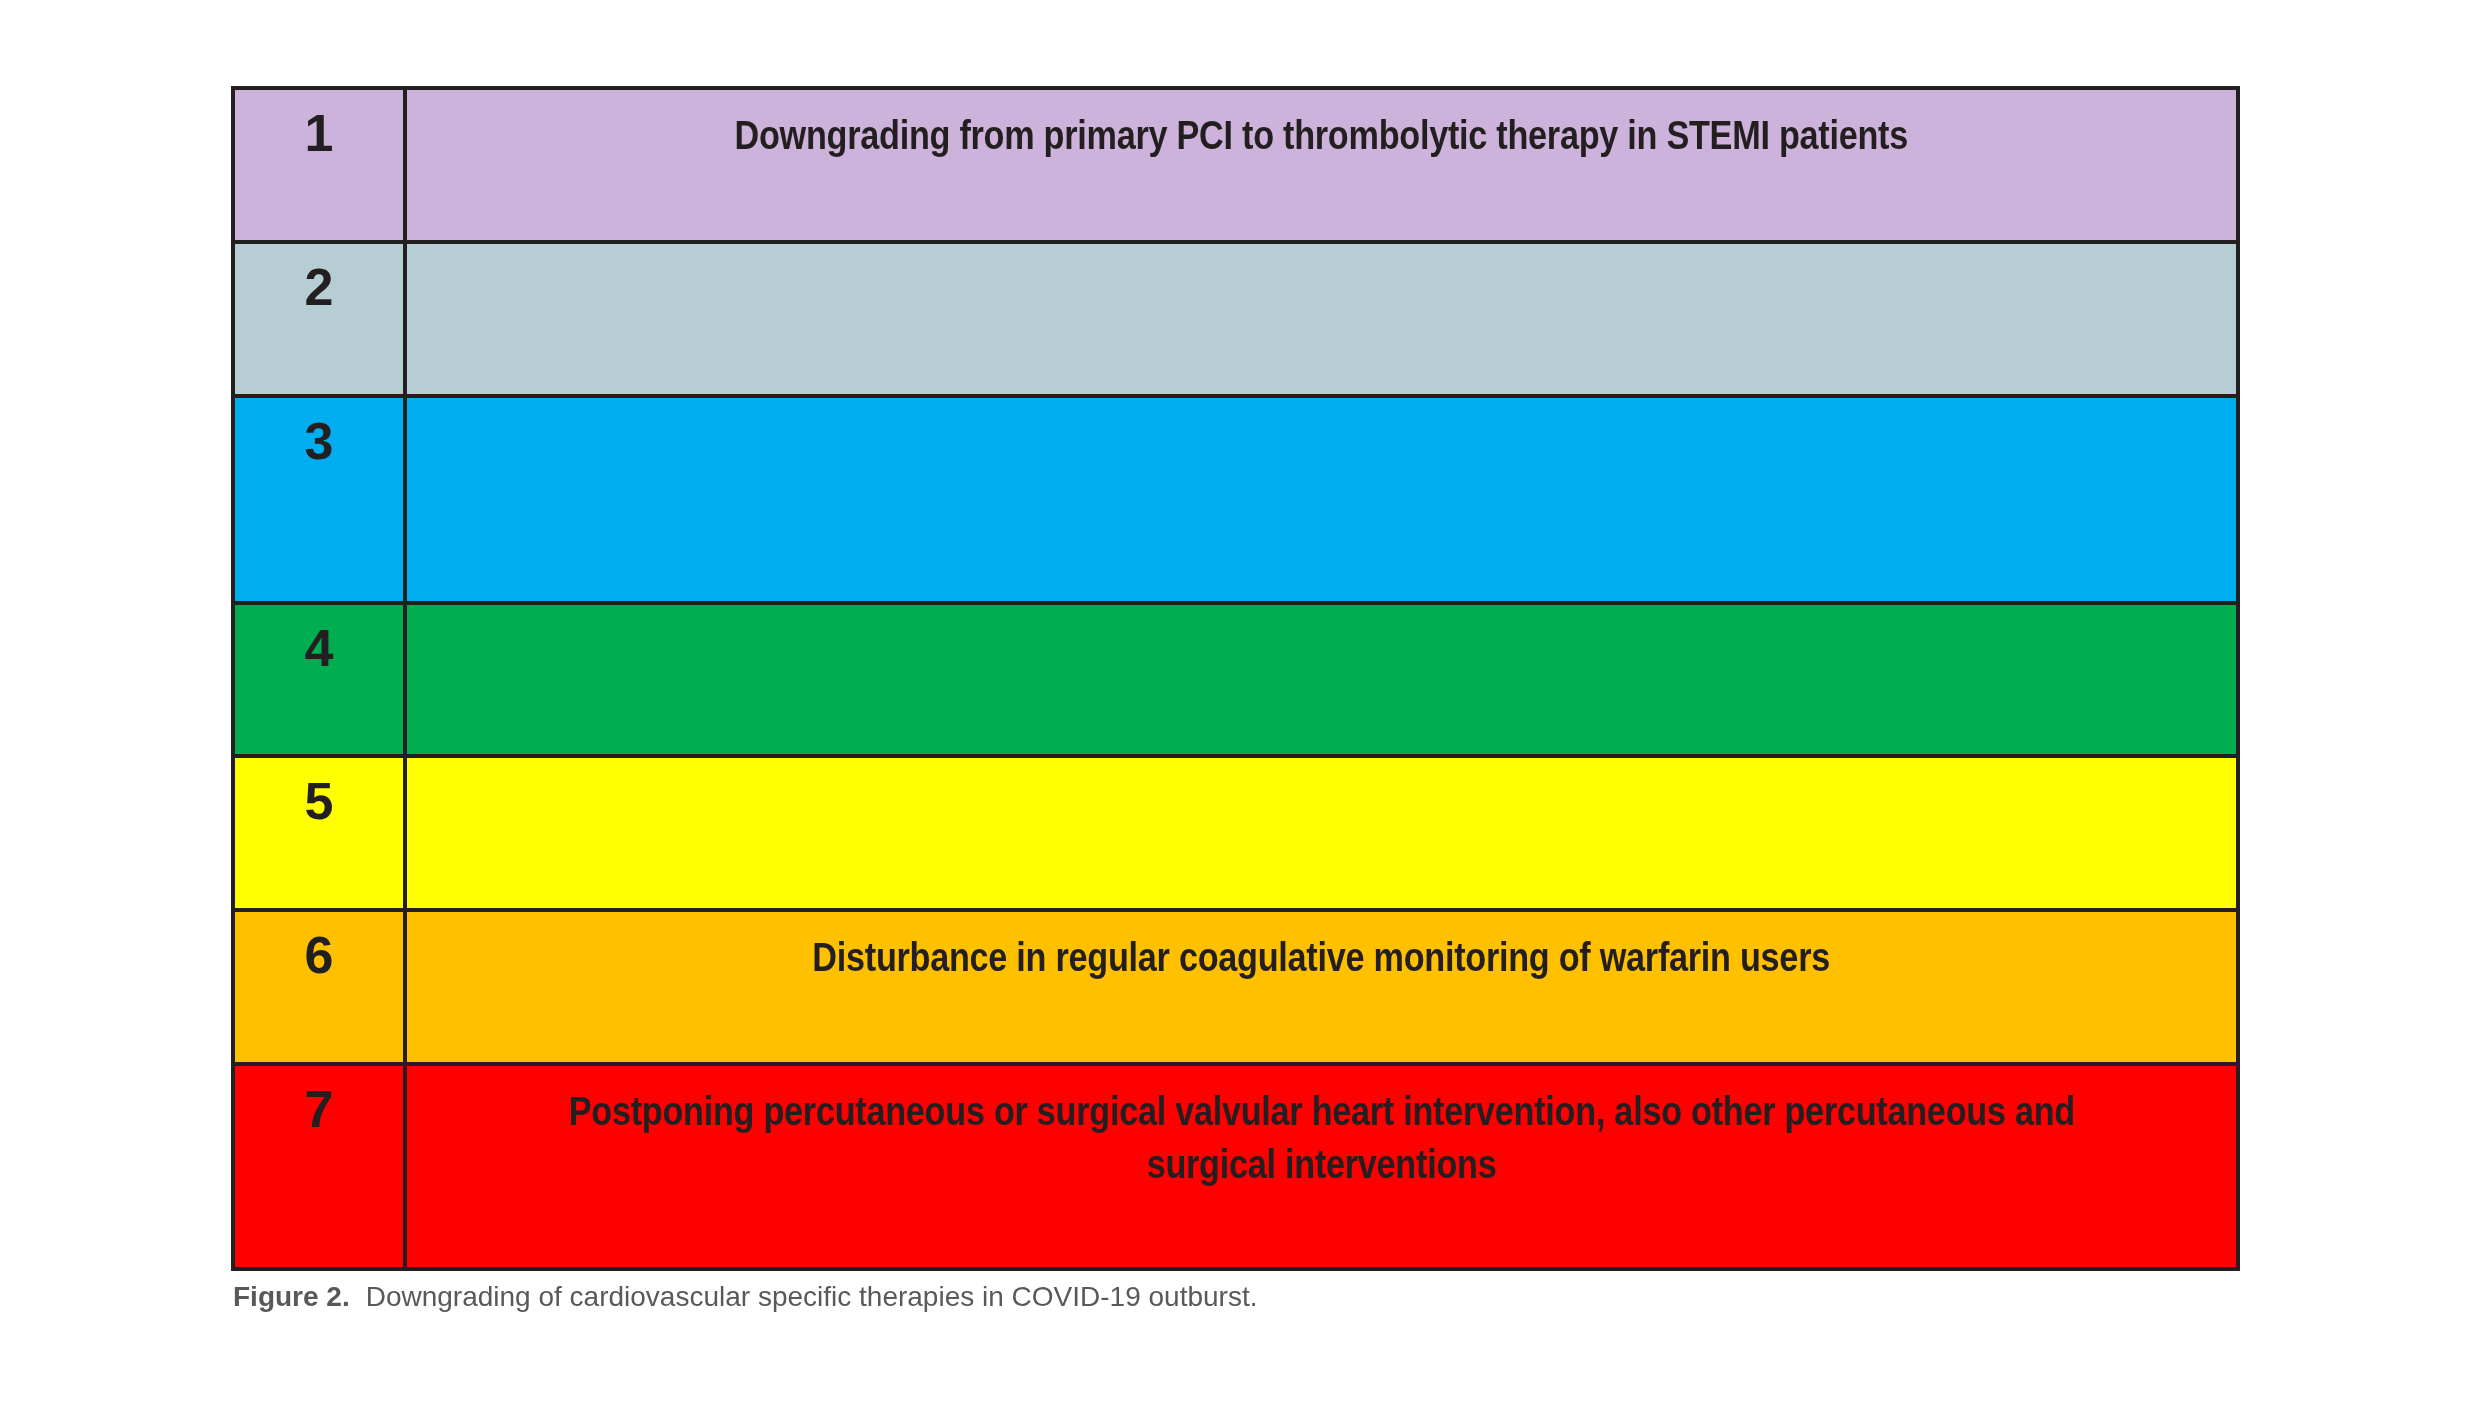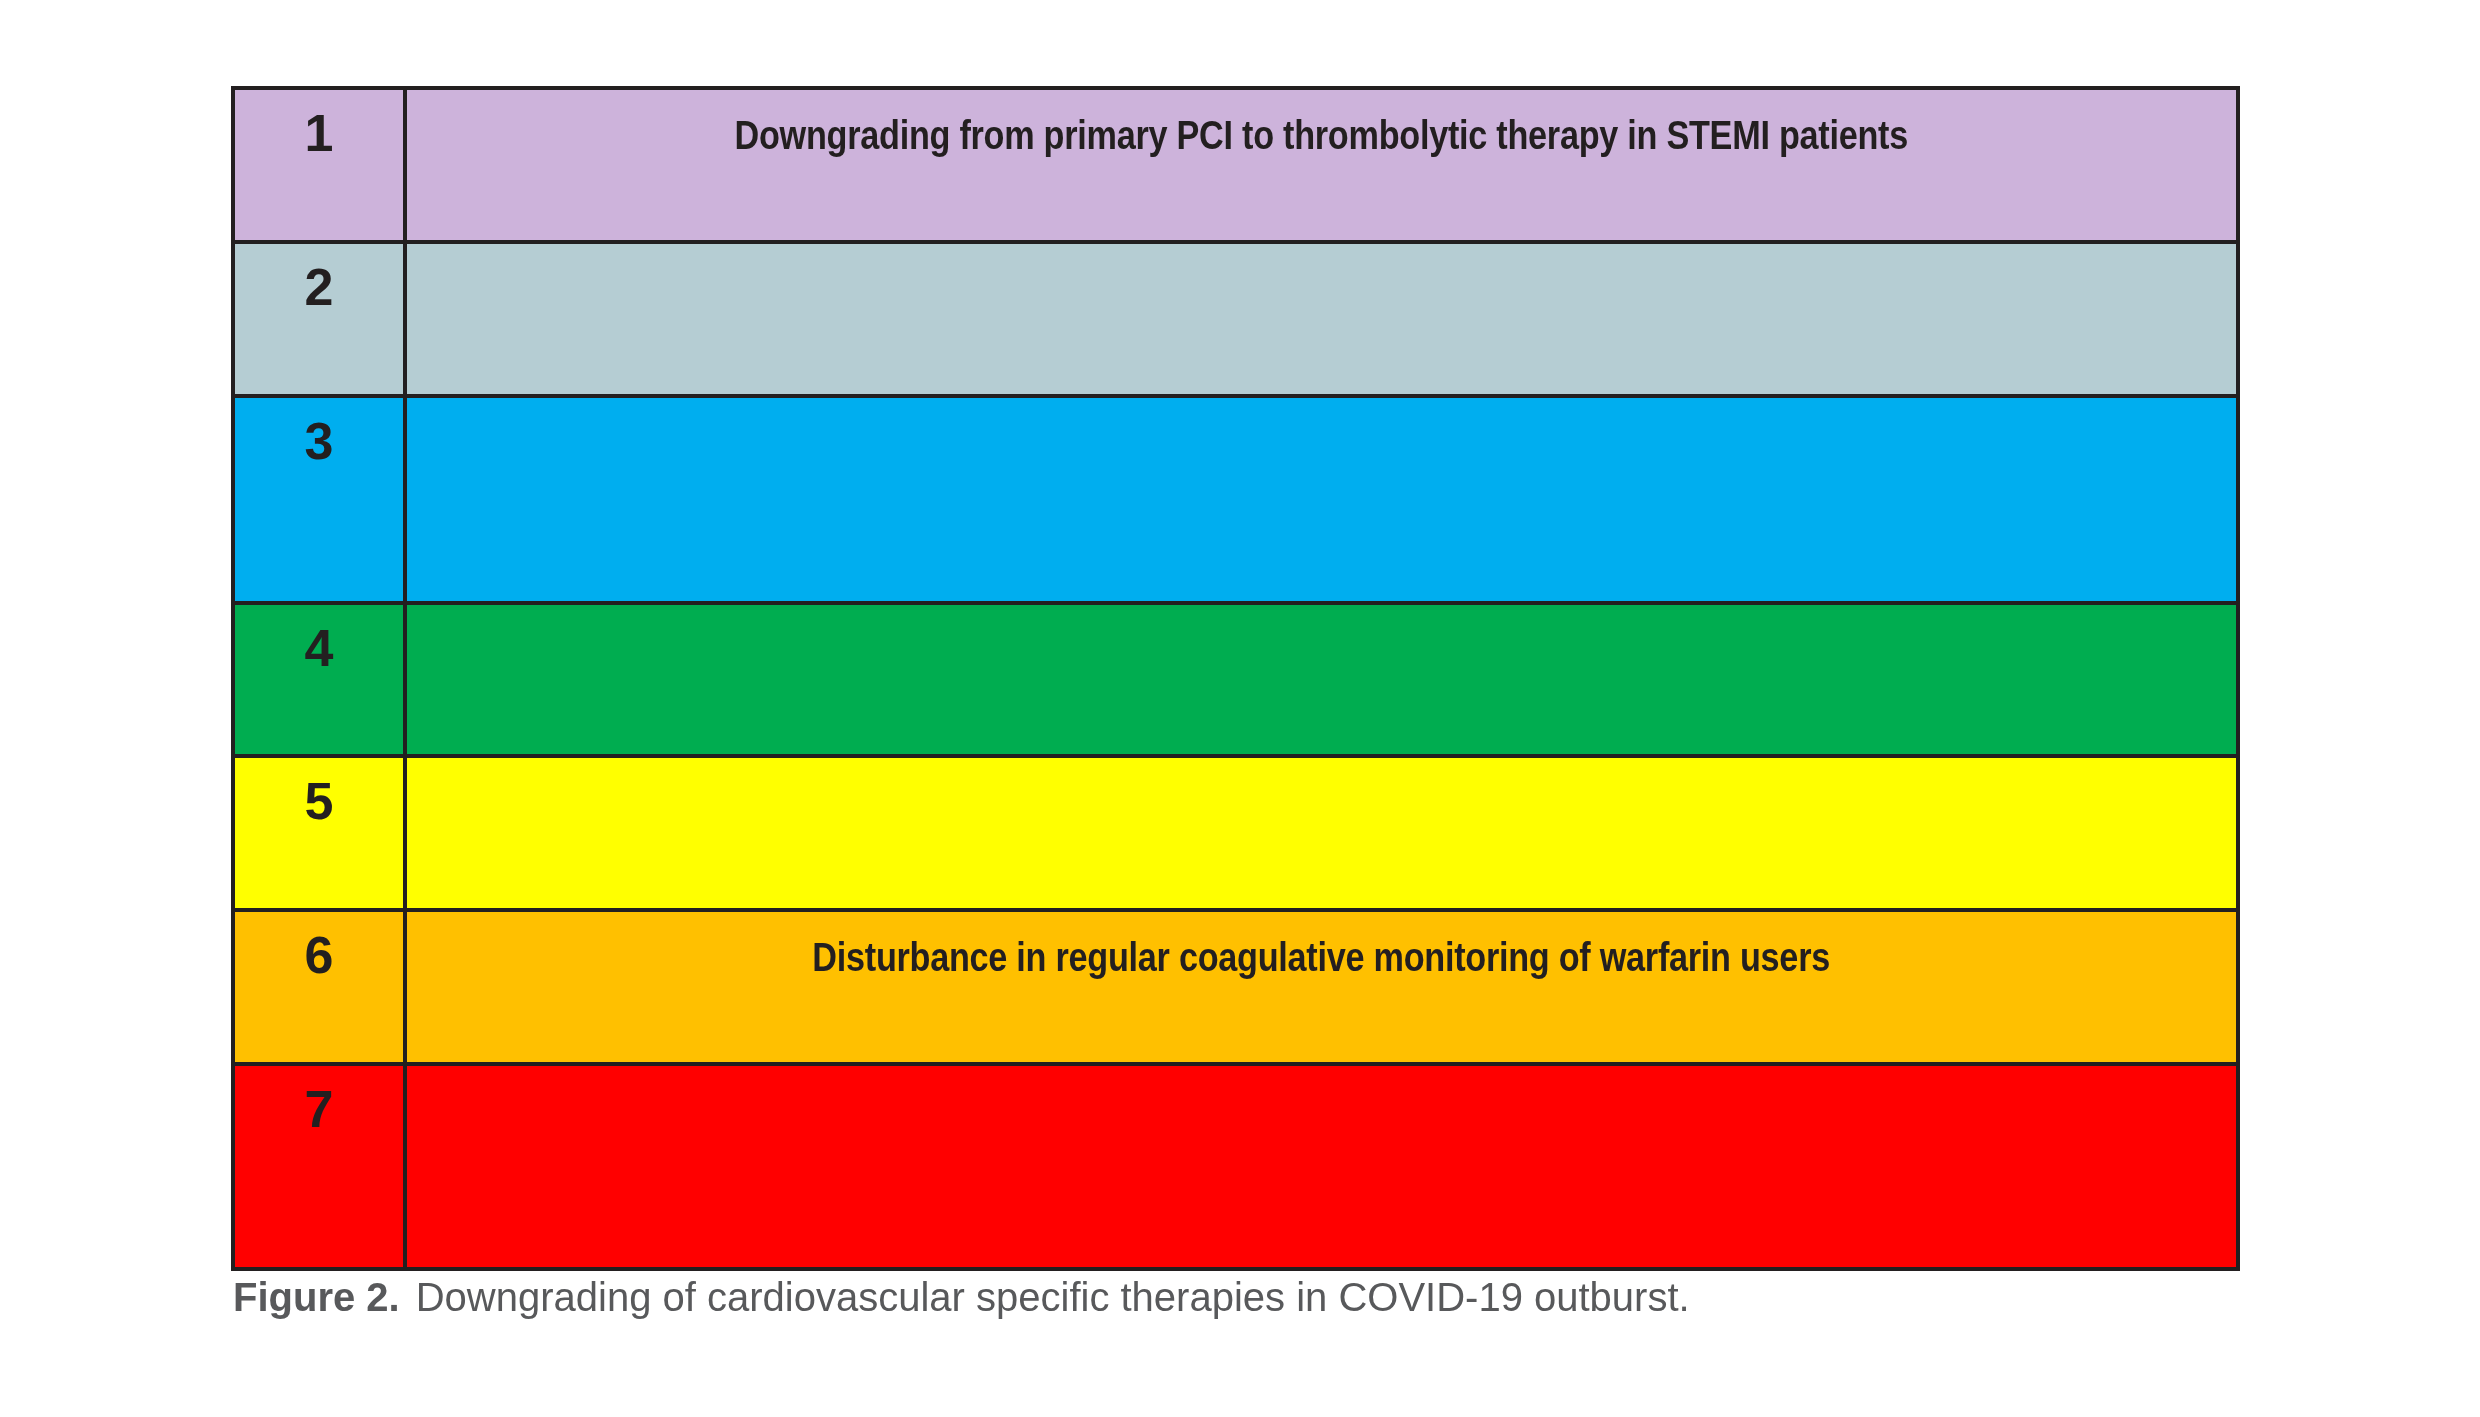--- a/index.html
+++ b/index.html
@@ -62,21 +62,21 @@
     font-size: 40px;
     line-height: 53px;
     color: #231F20;
     transform: scaleX(0.855);
     transform-origin: center;
     letter-spacing: -0.3px;
   }
   .caption {
     margin-top: 8px;
     margin-left: 2px;
-    font-size: 40px;
+    font-size: 28px;
     line-height: 36px;
     color: #58595B;
     white-space: nowrap;
   }
   .caption .label {
     font-weight: bold;
     margin-right: 16px;
   }
 </style>
 </head>
@@ -103,18 +103,22 @@
       <div class="num">5</div>
     </div>
     <div class="row" style="background: rgb(255, 192, 0); height: 154px;">
       <div class="num">6</div>
       <div class="desc">
         <span class="line">Disturbance in regular coagulative monitoring of warfarin users</span>
       </div>
     </div>
     <div class="row" style="background: rgb(255, 0, 0); height: 205px;">
       <div class="num">7</div>
+      <div class="desc">
+        <span class="line">Postponing percutaneous or surgical valvular heart intervention, also other percutaneous and</span>
+        <span class="line">surgical interventions</span>
+      </div>
     </div>
   </div>
   <div class="caption">
     <span class="label">Figure 2.</span><span>Downgrading of cardiovascular specific therapies in COVID-19 outburst.</span>
   </div>
 </div>
 
 </body></html>

